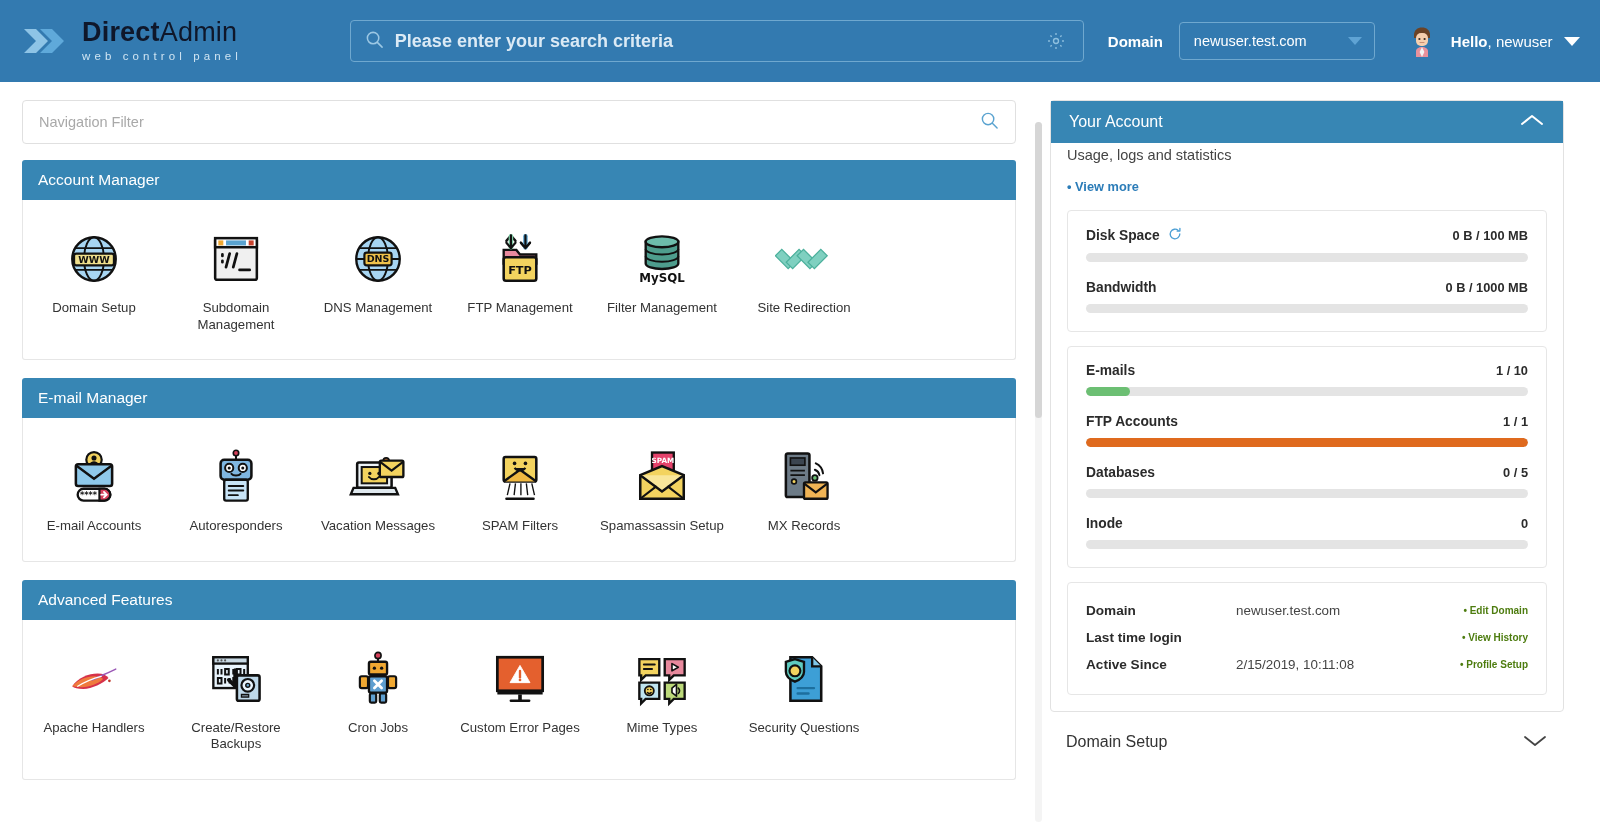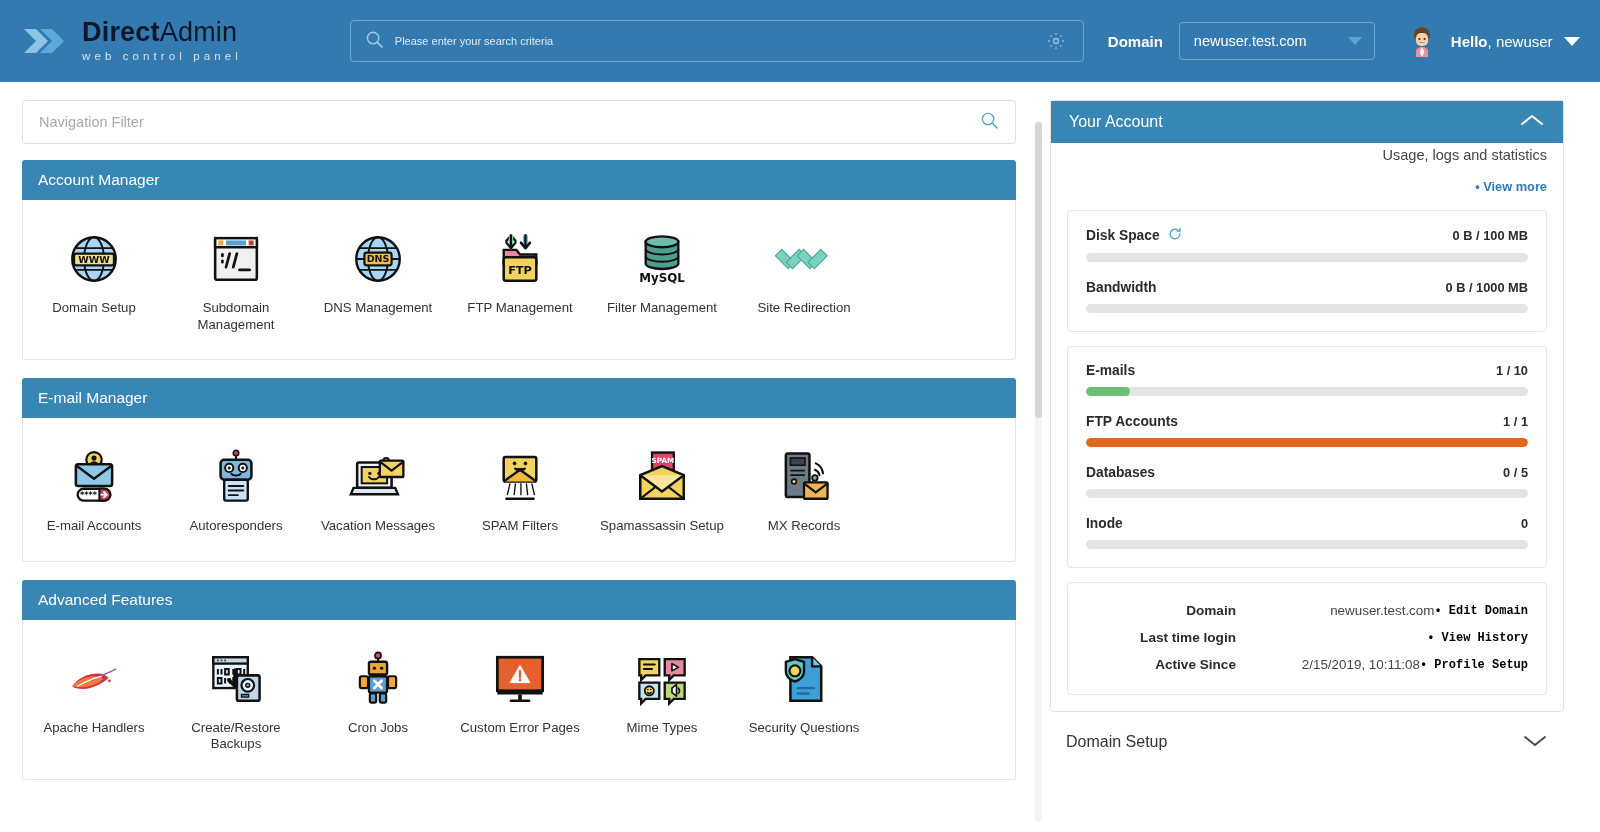--- a/index.html
+++ b/index.html
@@ -30,22 +30,23 @@
 
   .searchwrap {
     margin-left: 108px;
     width: 734px; height: 42px;
     border: 1px solid #6fa8cf; border-radius: 4px;
     display: flex; align-items: center; padding: 0 14px;
     background: transparent;
   }
   .search-input {
     flex: 1; border: none; outline: none; background: transparent;
-    color: #000000; font-size: 11px; font-family: inherit;
+    color: #000000; font-size: 18px; font-family: inherit;
     padding-left: 11px;
+    font-weight: bold;
   }
   .search-input::placeholder { color: #dbeaf5; opacity: 1; }
   .gear-btn {
     width: 26px; height: 26px; flex: 0 0 auto; cursor: pointer;
     display: flex; align-items: center; justify-content: center;
   }
 
   .domain-label {
     color: #ffffff; font-size: 15px; font-weight: bold;
     margin-left: 24px; margin-right: 16px; white-space: nowrap;
@@ -74,21 +75,21 @@
 
   
   .page { display: flex; width: 100%; height: 750px; background: #fff; padding: 0; }
   .leftcol { width: 1030px; padding: 18px 14px 0 22px; position: relative; }
   .scroll-gutter { width: 16px; padding-top: 40px; display: flex; justify-content: center; }
   .scroll-track { width: 7px; height: 700px; background: #f4f4f4; border-radius: 4px; position: relative; }
   .scroll-thumb {
     width: 7px; height: 296px; background: #d6d6d6;
     border-radius: 4px; position: absolute; top: 0; cursor: pointer;
   }
-  .rightcol { width: 540px; padding: 18px 22px 0 4px; text-align: right; }
+  .rightcol { width: 540px; padding: 18px 22px 0 4px; }
 
   
   .navfilter {
     height: 44px; border: 1px solid #e0e0e0; border-radius: 4px;
     background: #fff; display: flex; align-items: center; padding: 0 16px;
     margin-bottom: 16px;
   }
   .navfilter input {
     flex: 1; border: none; outline: none; font-size: 14.5px;
     color: #444; font-family: inherit; background: transparent;
@@ -133,21 +134,21 @@
   .stat-name { font-size: 13.8px; font-weight: bold; color: #2b2b2b; display: flex; align-items: center; gap: 8px; }
   .stat-val { font-size: 12.8px; font-weight: bold; color: #2b2b2b; }
   .bar { height: 9px; background: #e4e4e4; border-radius: 5px; margin: 9px 0 18px; overflow: hidden; }
   .bar:last-child { margin-bottom: 0; }
   .bar > i { display: block; height: 100%; border-radius: 5px; }
 
   .info-box { border: 1px solid #e6e6e6; border-radius: 4px; padding: 14px 18px 16px; }
   .info-row { display: flex; align-items: center; padding: 6px 0; }
   .info-k { width: 150px; font-size: 13.6px; font-weight: bold; color: #2b2b2b; }
   .info-v { flex: 1; font-size: 13.4px; color: #444; }
-  .info-a { font-size: 12px; color: #000000; font-weight: bold; cursor: pointer; white-space: nowrap; font-family: Liberation Mono, monospace; }
+  .info-a { font-size: 10px; color: #4d7c0f; font-weight: bold; cursor: pointer; white-space: nowrap; }
 
   .collapsed-row {
     display: flex; align-items: center; justify-content: space-between;
     padding: 20px 16px 18px; font-size: 16px; color: #333; cursor: pointer;
   }
 </style>
 </head>
 <body>
 
 <div class="topbar">

